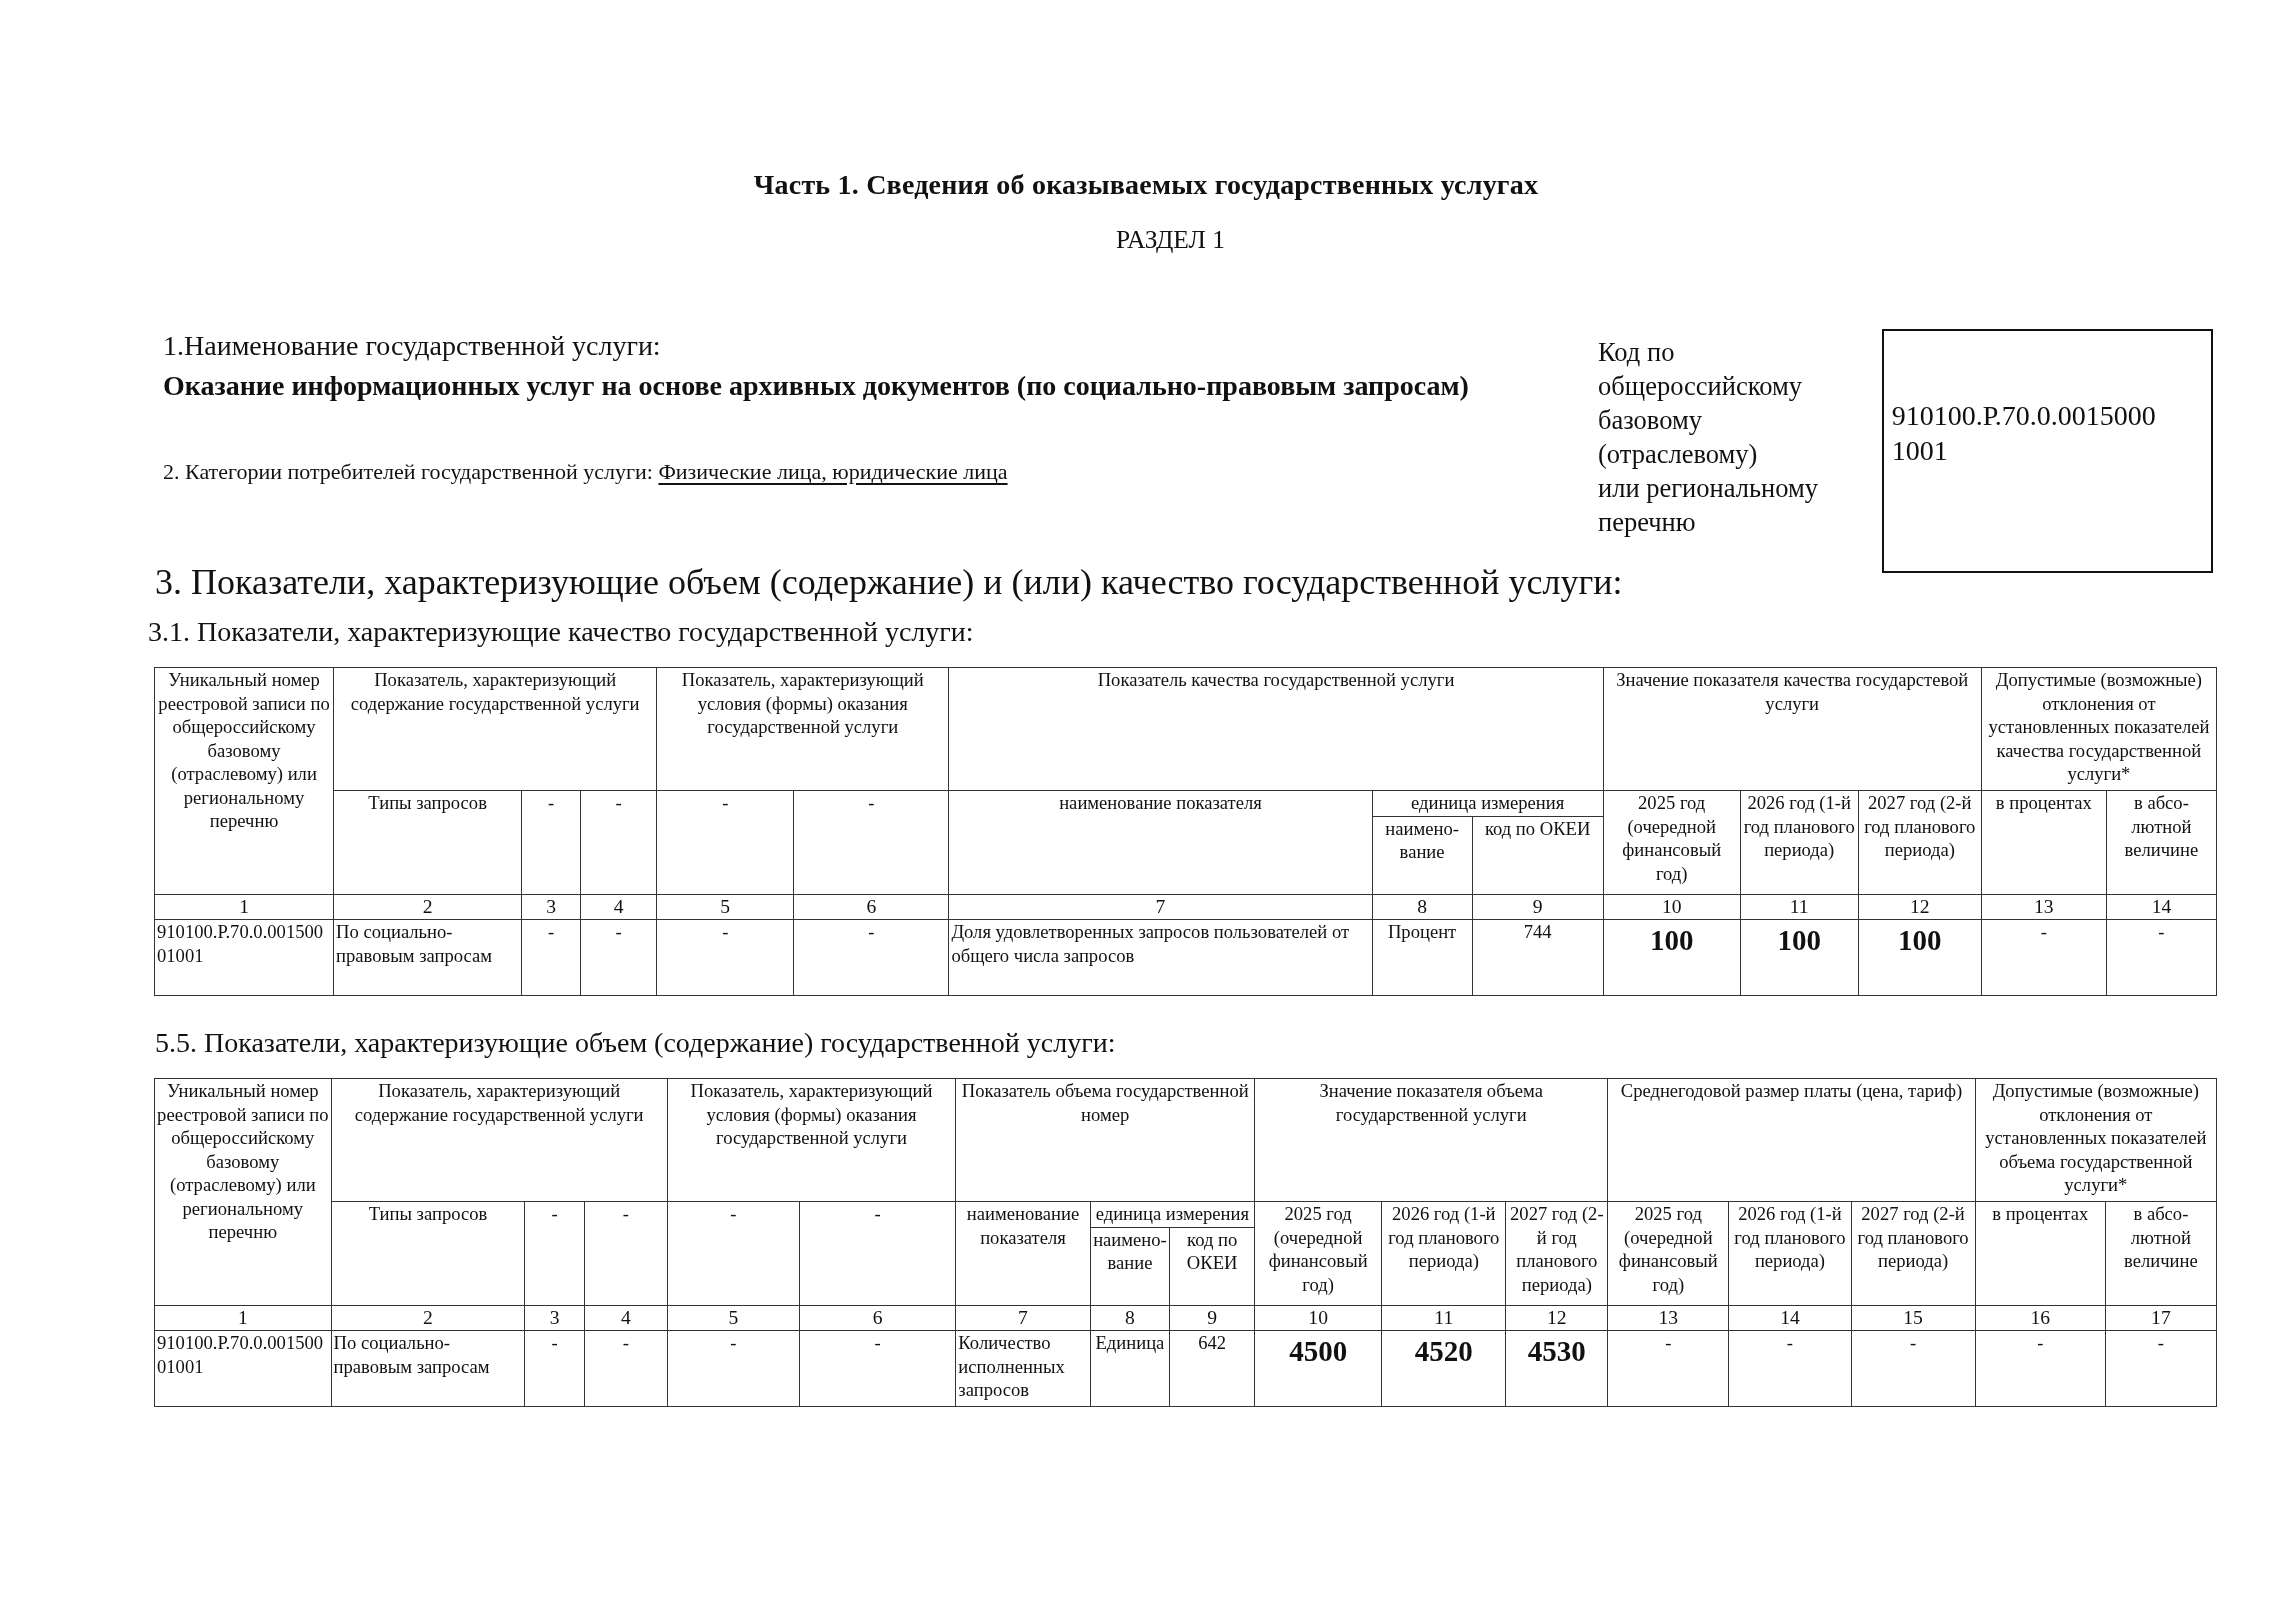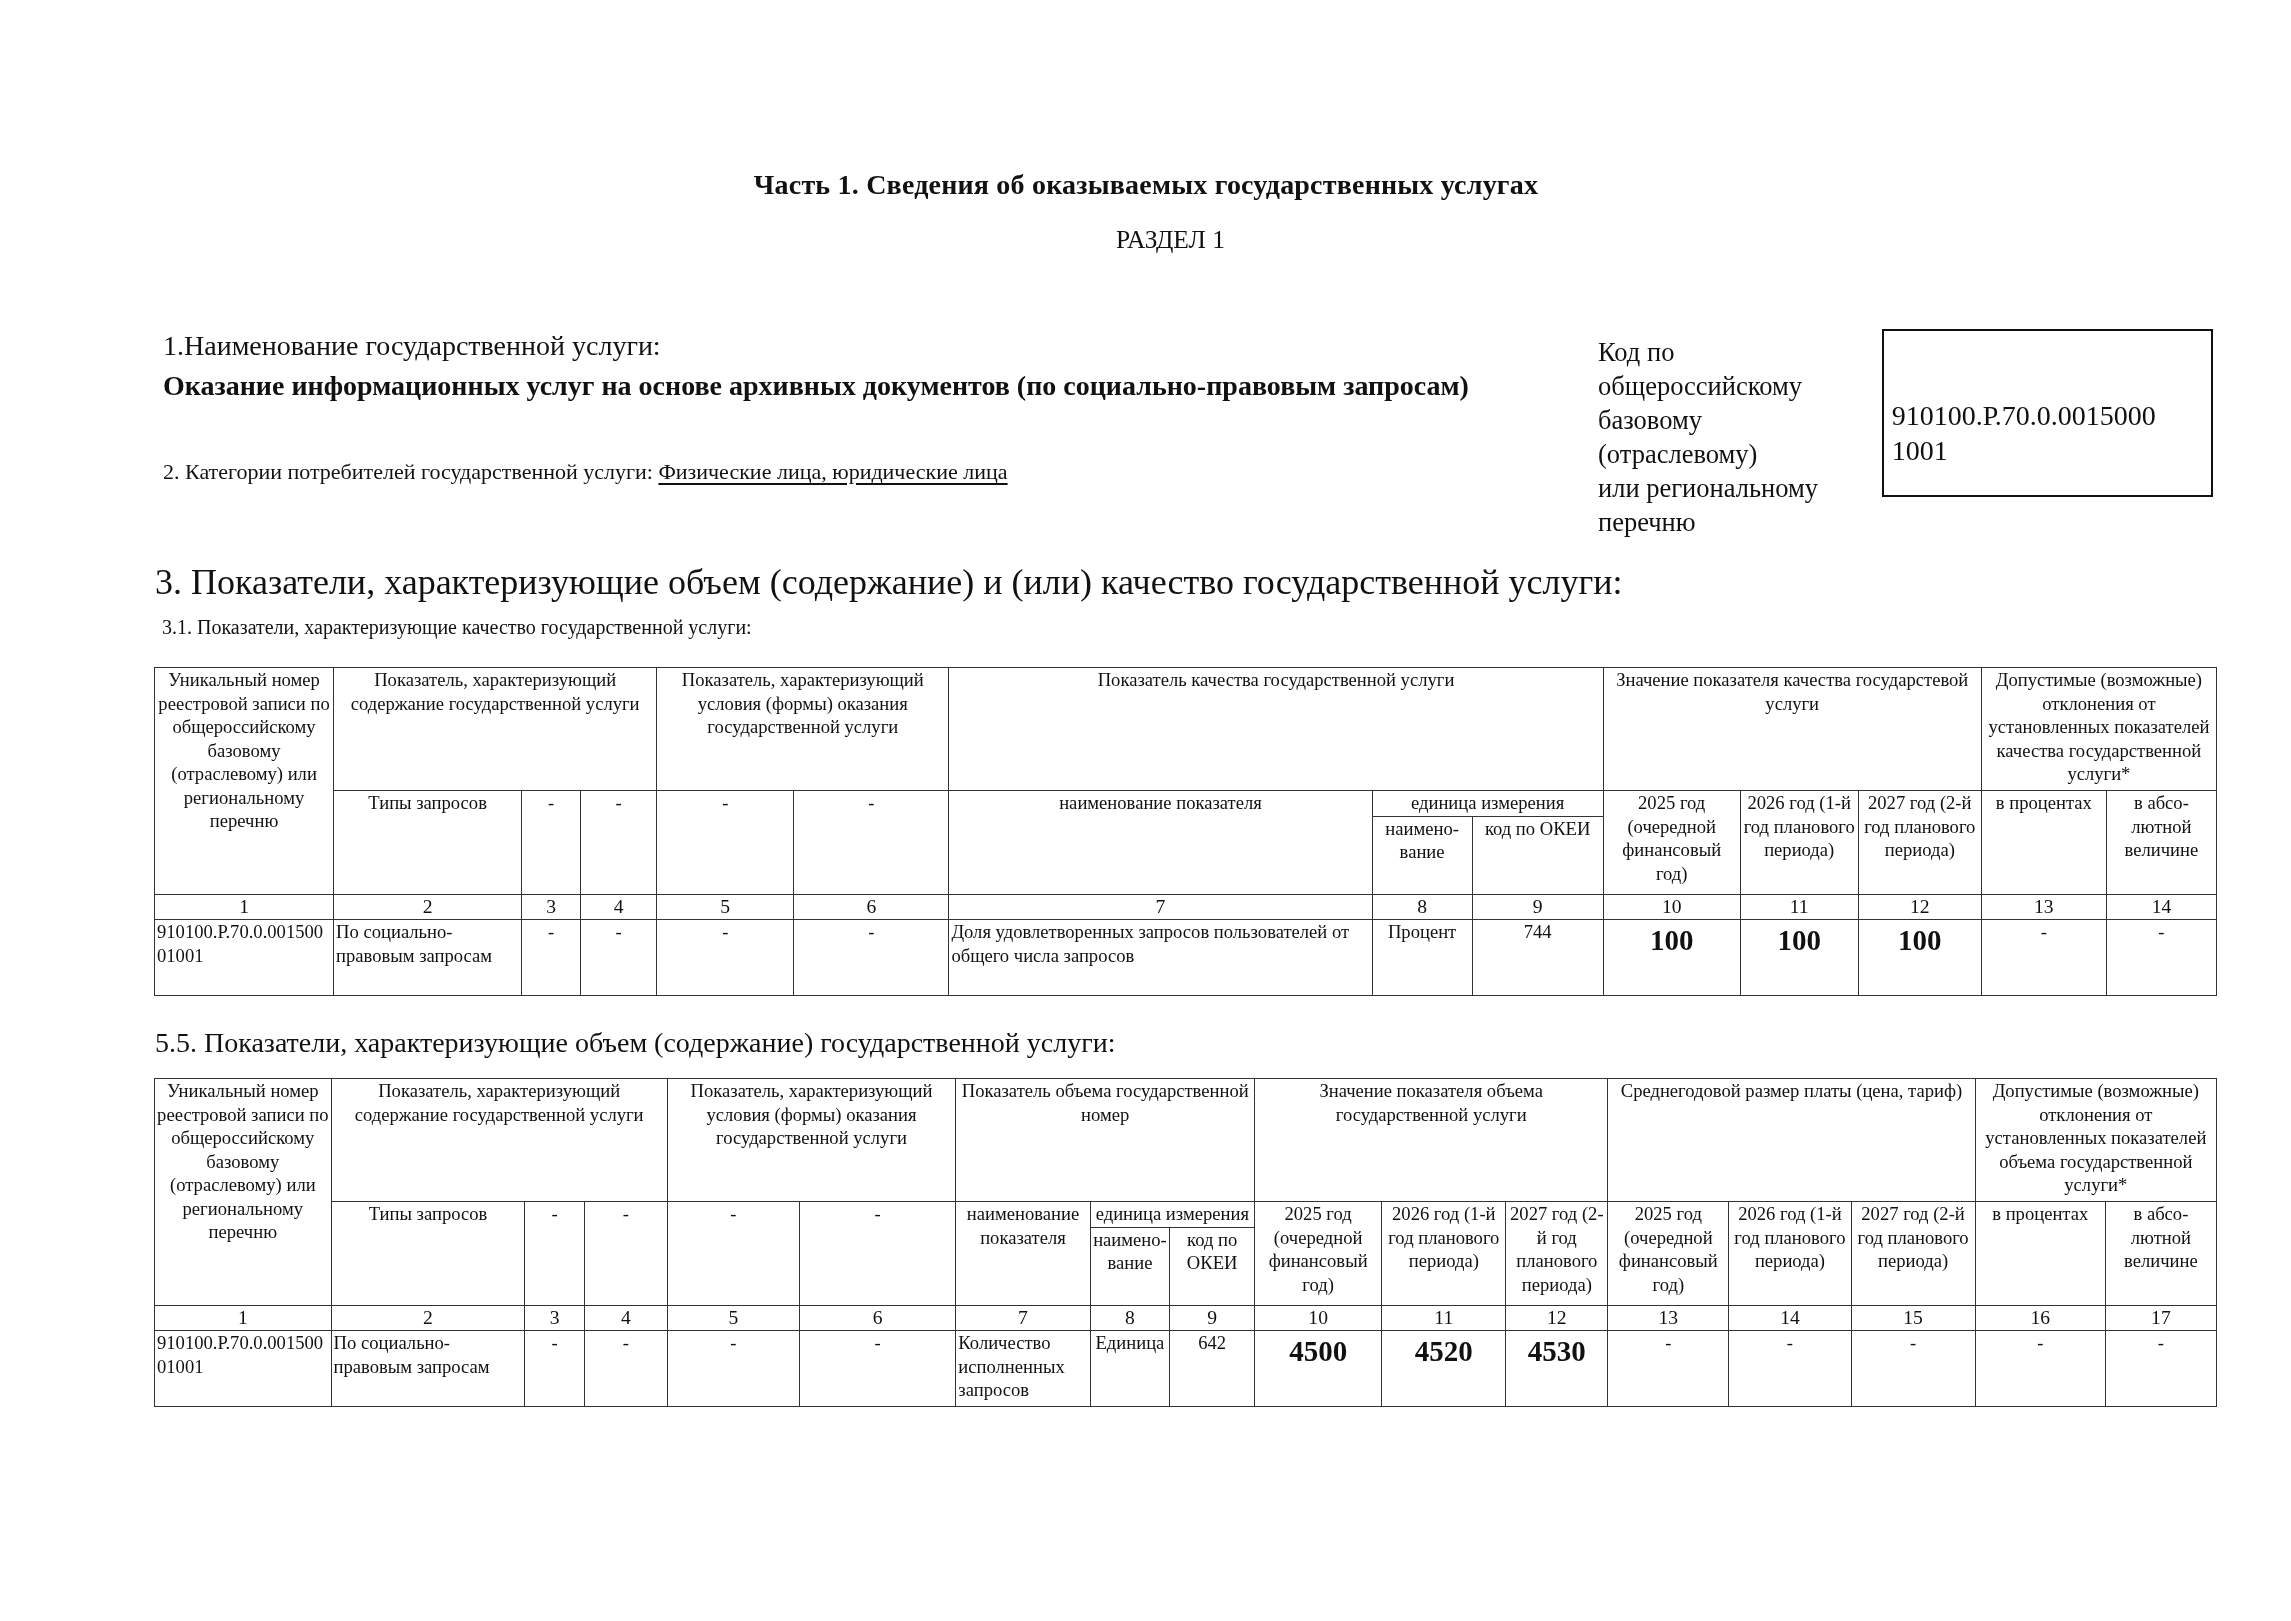--- a/index.html
+++ b/index.html
@@ -21,26 +21,26 @@
       left: 163px; top: 367px; width: 1417px; font-size: 28px; font-weight: bold;
       text-align: justify; text-align-last: left; line-height: 37px;
     }
     .p2 { left: 163px; top: 459px; font-size: 22px; }
     .p2 u { text-decoration: underline; text-underline-offset: 3.9px; }
     .codeby {
       left: 1598px; top: 335px; width: 265px; 
       font-size: 26.5px; line-height: 34px;
     }
     .codebox {
-      left: 1882px; top: 329px; width: 331px; height: 168px;
+      left: 1882px; top: 329px; width: 331px; height: 244px;
       border: 2.9px solid #111; box-sizing: border-box;
       font-size: 28px; line-height: 35px; padding: 67px 7.8px 0 7.8px;
     }
     .s3 { left: 155px; top: 561px; font-size: 36px; }
-    .s31 { left: 162px; top: 616px; font-size: 20px; }
+    .s31 { left: 148px; top: 616px; font-size: 28px; }
     .s32 { left: 155px; top: 1027px; font-size: 28px; }
 
     table.grid {
       position: absolute; border-collapse: collapse; table-layout: fixed;
       font-size: 18.6px; line-height: 23.5px;
     }
     table.grid td {
       border: 1.5px solid #333; padding: 0 2px; vertical-align: top;
       text-align: center; overflow: hidden;
     }

